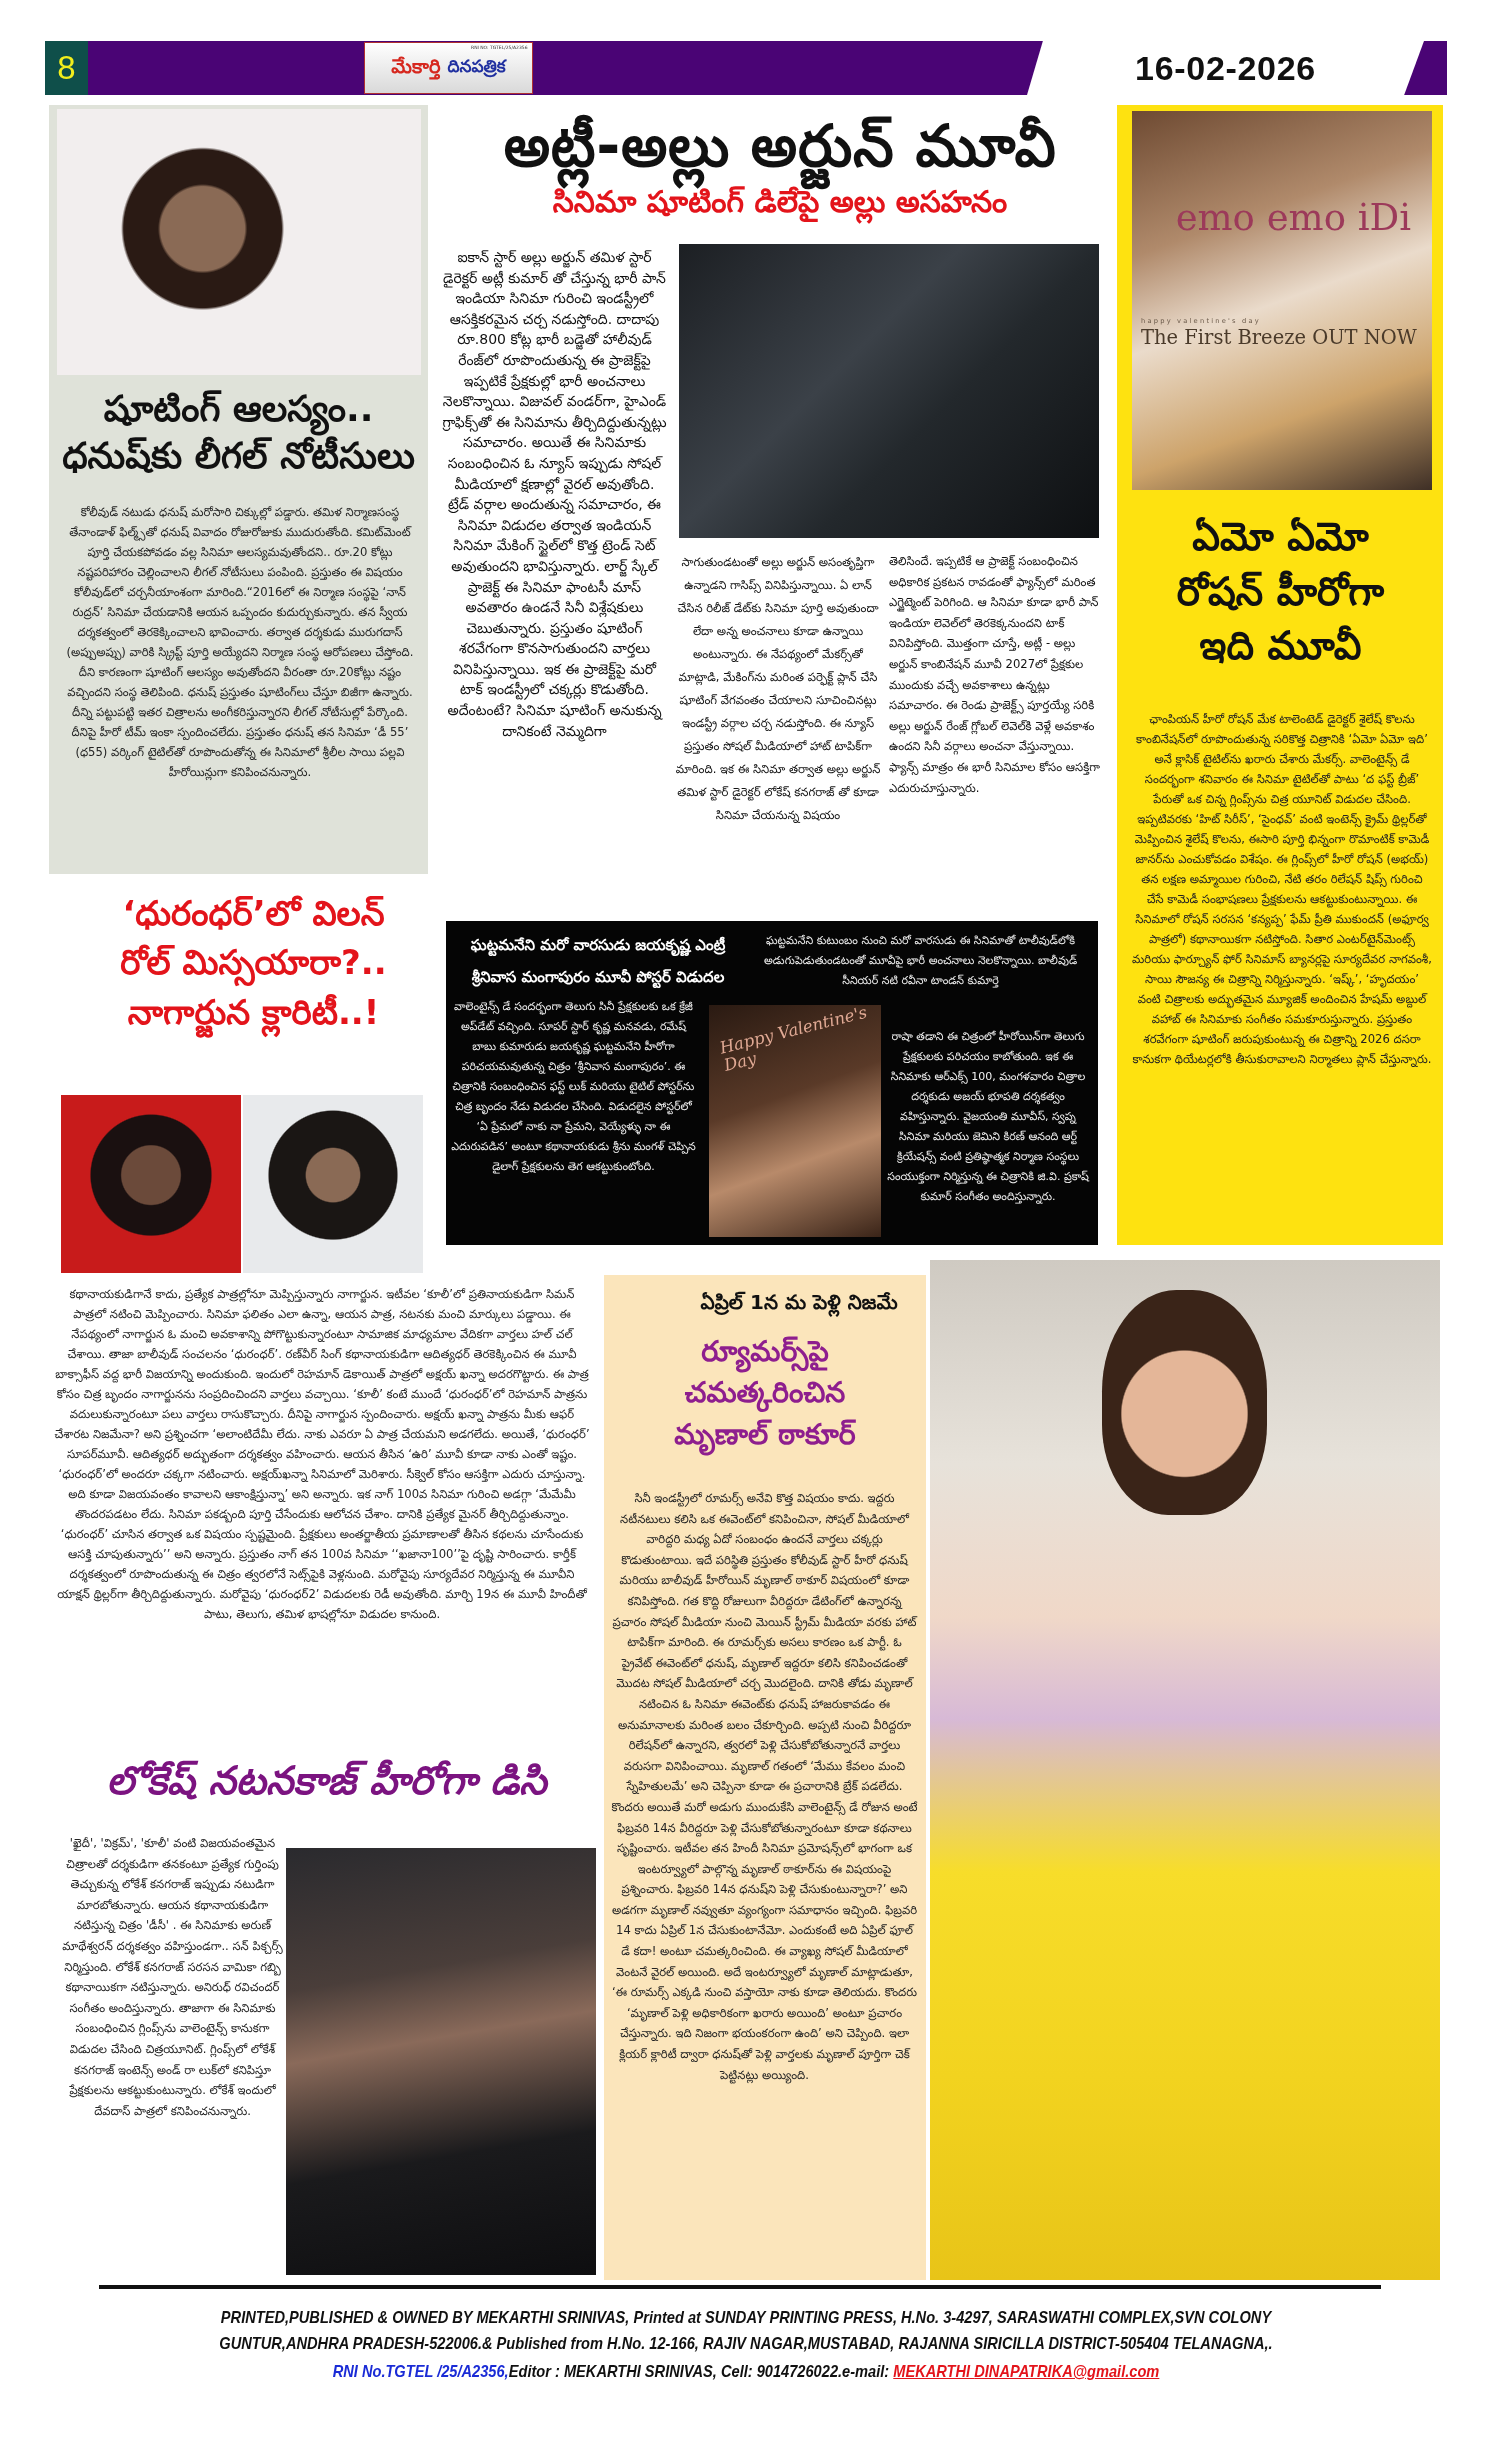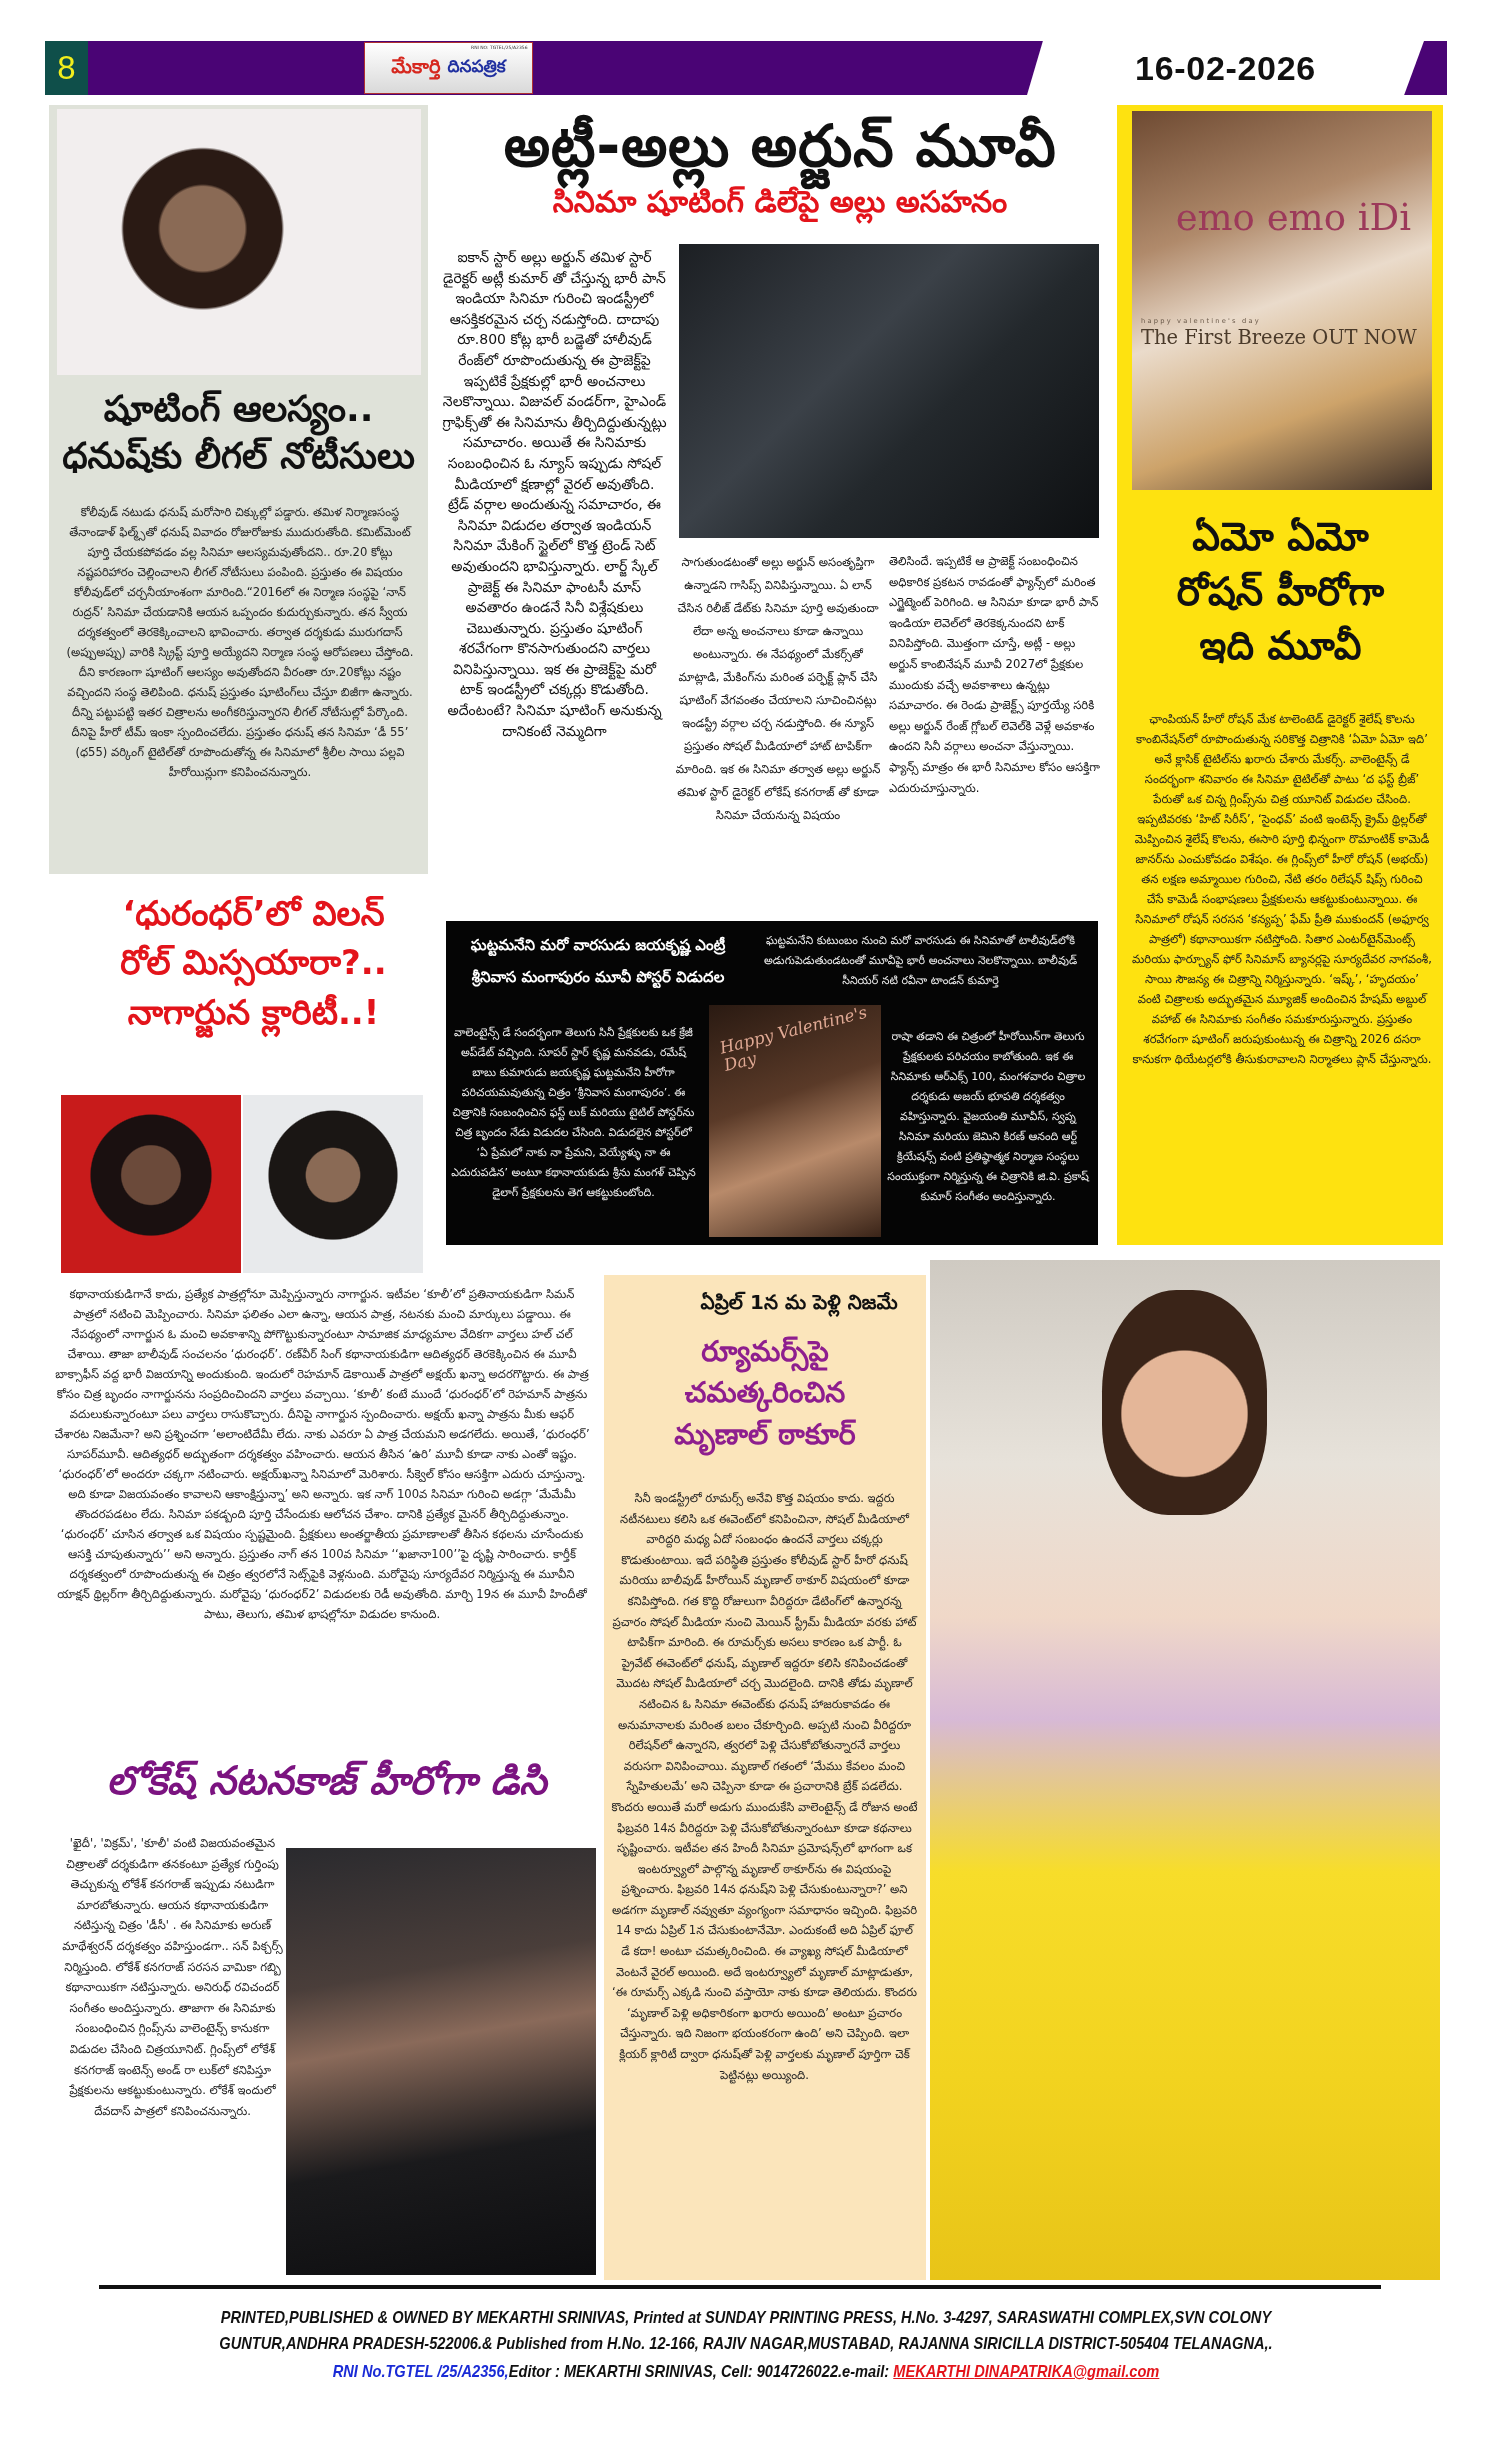--- a/index.html
+++ b/index.html
@@ -43,21 +43,21 @@
 
   
   #naga-title { left: 49px; top: 889px; width: 409px; text-align:center; font-size: 34px; font-weight: bold; line-height: 1.45; color:#e3141b; }
   #naga-photo-1 { left: 61px; top: 1095px; width: 180px; height: 178px; background: radial-gradient(circle at 50% 45%, #6b4a3a 0 22%, #1a1010 23% 45%, #c81b1b 46%); }
   #naga-photo-2 { left: 243px; top: 1095px; width: 180px; height: 178px; background: radial-gradient(circle at 50% 45%, #8a6a55 0 20%, #1a1614 21% 48%, #e8eaec 49%); }
   #naga-body { left: 52px; top: 1284px; width: 540px; text-align:center; font-size: 11.6px; line-height: 20px; color:#222; }
 
   
   #gm-box { left: 446px; top: 921px; width: 652px; height: 324px; background: #050505; }
   #gm-headline { left: 450px; top: 930px; width: 296px; text-align:center; color:#fff; font-size: 15px; font-weight: bold; line-height: 31.5px; }
-  #gm-body1 { left: 450px; top: 997px; width: 247px; text-align:center; color:#f2f2f2; font-size: 11px; line-height: 20px; margin-top: 26px; }
+  #gm-body1 { left: 450px; top: 997px; width: 247px; text-align:center; color:#f2f2f2; font-size: 11px; line-height: 20px; }
   #gm-photo { left: 709px; top: 1005px; width: 172px; height: 232px; background: linear-gradient(160deg, #2a1a12 0%, #5a3a28 40%, #b88a6a 65%, #3a2418 100%); overflow:hidden; }
   #gm-photo-text { position:absolute; left: 10.5px; top: 15px; color:#e0a994; font-family: "DejaVu Serif", serif; font-style: italic; font-size: 16.5px; line-height: 1.1; transform: rotate(-14deg); }
   #gm-body2 { left: 750px; top: 931px; width: 341px; text-align:center; color:#f2f2f2; font-size: 11px; line-height: 20px; }
   #gm-body2b { left: 885px; top: 1027px; width: 206px; text-align:center; color:#f2f2f2; font-size: 11px; line-height: 20px; }
 
   
   #mrunal-box { left: 604px; top: 1275px; width: 322px; height: 1005px; background: #fbe5bb; }
   #mrunal-kicker { left: 604px; top: 1290px; width: 390px; text-align:center; font-size: 20px; font-weight: bold; color:#111; }
   #mrunal-title { left: 604px; top: 1331px; width: 322px; text-align:center; font-size: 28.5px; font-weight: 900; line-height: 1.45; color:#8e1e8e; }
   #mrunal-body { left: 611px; top: 1488px; width: 307px; text-align:center; font-size: 11.6px; line-height: 20.6px; color:#222; }

